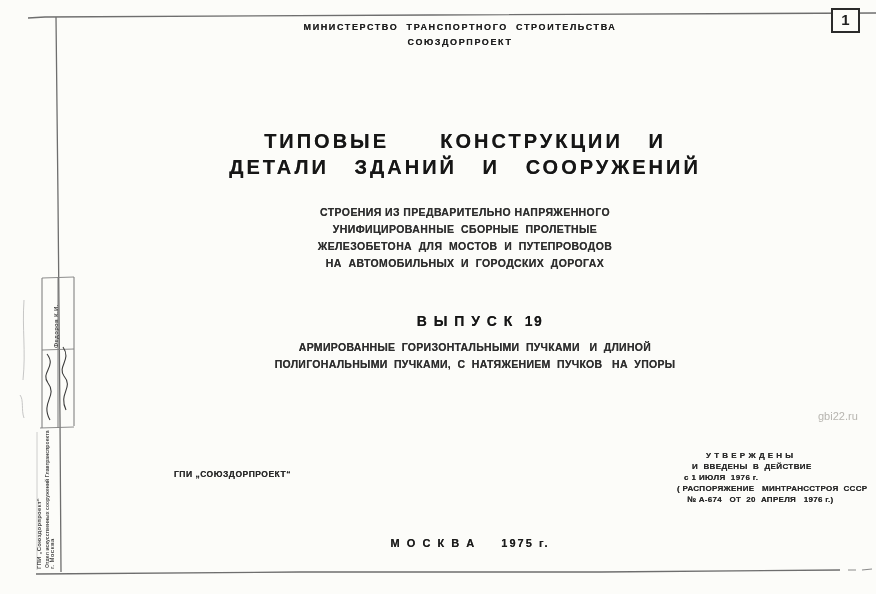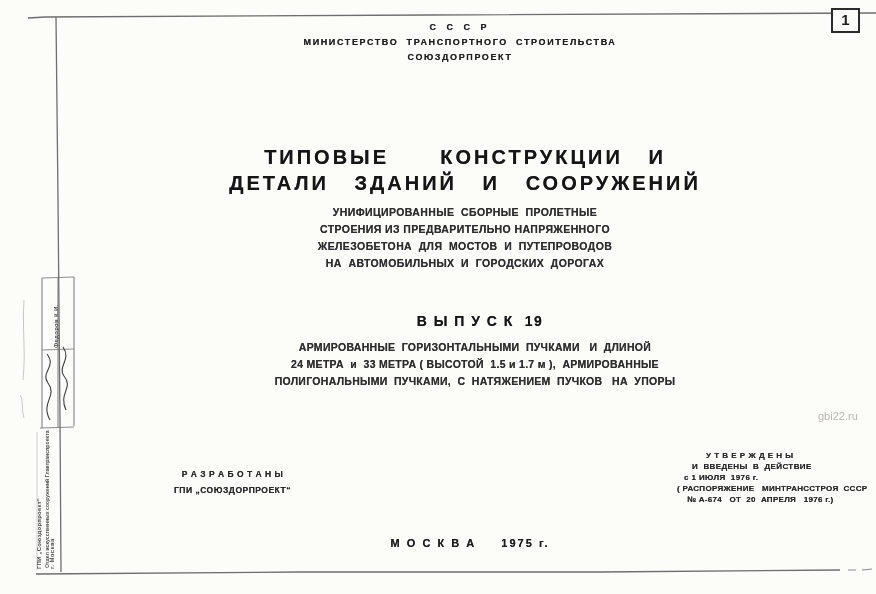--- a/index.html
+++ b/index.html
@@ -42,48 +42,45 @@
 
     <path d="M24,300 C22,330 26,350 23,380 M20,395 C24,400 21,410 24,418" stroke="#b9b9b9" stroke-width="0.8" fill="none"></path>
     <path d="M37,432 L37,570" stroke="#c2c2c2" stroke-width="0.8" fill="none"></path>
   </svg>
 
   <div class="abs txt pagenum" style="left:831px;top:8px;width:25px;height:21px;">
     <span>1</span>
   </div>
 
   <div class="abs txt c b ink block-lines" style="left:230px;top:20px;width:460px;font-size:9px;line-height:15px;letter-spacing:1.6px;">
-    <div style="letter-spacing:4px;">С С С Р</div>
     <div>МИНИСТЕРСТВО  ТРАНСПОРТНОГО  СТРОИТЕЛЬСТВА</div>
     <div>СОЮЗДОРПРОЕКТ</div>
   </div>
 
-  <div class="abs txt c b ink block-lines" style="left:215px;top:128px;width:500px;font-size:20px;line-height:26px;letter-spacing:3px;color:#161616;margin-top:16px;">
+  <div class="abs txt c b ink block-lines" style="left:215px;top:128px;width:500px;font-size:20px;line-height:26px;letter-spacing:3px;color:#161616;">
     <div>ТИПОВЫЕ      КОНСТРУКЦИИ   И</div>
     <div>ДЕТАЛИ   ЗДАНИЙ   И   СООРУЖЕНИЙ</div>
   </div>
 
 
   <div class="abs txt c b ink block-lines soft" style="left:255px;top:204px;width:420px;font-size:10.5px;line-height:17px;letter-spacing:.4px;">
+    <div>СТРОЕНИЯ ИЗ ПРЕДВАРИТЕЛЬНО НАПРЯЖЕННОГО</div>
     <div>УНИФИЦИРОВАННЫЕ  СБОРНЫЕ  ПРОЛЕТНЫЕ</div>
-    <div>СТРОЕНИЯ ИЗ ПРЕДВАРИТЕЛЬНО НАПРЯЖЕННОГО</div>
     <div>ЖЕЛЕЗОБЕТОНА  ДЛЯ  МОСТОВ  И  ПУТЕПРОВОДОВ</div>
     <div>НА  АВТОМОБИЛЬНЫХ  И  ГОРОДСКИХ  ДОРОГАХ</div>
   </div>
 
   <div class="abs txt c b ink pre" style="left:330px;top:313px;width:300px;font-size:14px;letter-spacing:1.5px;color:#161616;text-align:center;">В Ы П У С К  19</div>
 
   <div class="abs txt c b ink block-lines soft" style="left:265px;top:339px;width:420px;font-size:10.5px;line-height:17px;letter-spacing:.3px;">
     <div>АРМИРОВАННЫЕ  ГОРИЗОНТАЛЬНЫМИ  ПУЧКАМИ   И  ДЛИНОЙ</div>
-    <div>24 МЕТРА  и  33 МЕТРА ( ВЫСОТОЙ  1.5 и 1.7 м ),  АРМИРОВАННЫЕ</div>
     <div>ПОЛИГОНАЛЬНЫМИ  ПУЧКАМИ,  С  НАТЯЖЕНИЕМ  ПУЧКОВ   НА  УПОРЫ</div>
   </div>
 
   <div class="abs txt c b ink block-lines" style="left:150px;top:466px;width:165px;font-size:8.5px;line-height:16px;letter-spacing:.5px;color:#2a2a2a;">
-    <div>Р А З Р А Б О Т А Н Ы</div>
     <div>ГПИ „СОЮЗДОРПРОЕКТ“</div>
   </div>
 
   <div class="abs txt b ink pre" style="left:706px;top:451px;font-size:8px;letter-spacing:.5px;color:#2a2a2a;">У Т В Е Р Ж Д Е Н Ы</div>
   <div class="abs txt b ink pre" style="left:692px;top:462px;font-size:8px;letter-spacing:.4px;color:#2a2a2a;">И  ВВЕДЕНЫ  В  ДЕЙСТВИЕ</div>
   <div class="abs txt b ink pre" style="left:684px;top:473px;font-size:8px;letter-spacing:.4px;color:#2a2a2a;">с 1 ИЮЛЯ  1976 г.</div>
   <div class="abs txt b ink pre" style="left:677px;top:484px;font-size:8px;letter-spacing:.3px;color:#2a2a2a;">( РАСПОРЯЖЕНИЕ   МИНТРАНССТРОЯ  СССР</div>
   <div class="abs txt b ink pre" style="left:687px;top:495px;font-size:8px;letter-spacing:.3px;color:#2a2a2a;">№ А-674   ОТ  20  АПРЕЛЯ   1976 г.)</div>
 
   <div class="abs txt c b ink pre" style="left:310px;top:537px;width:320px;font-size:11px;letter-spacing:2px;color:#1b1b1b;">М О С К В А     1975 г.</div>

